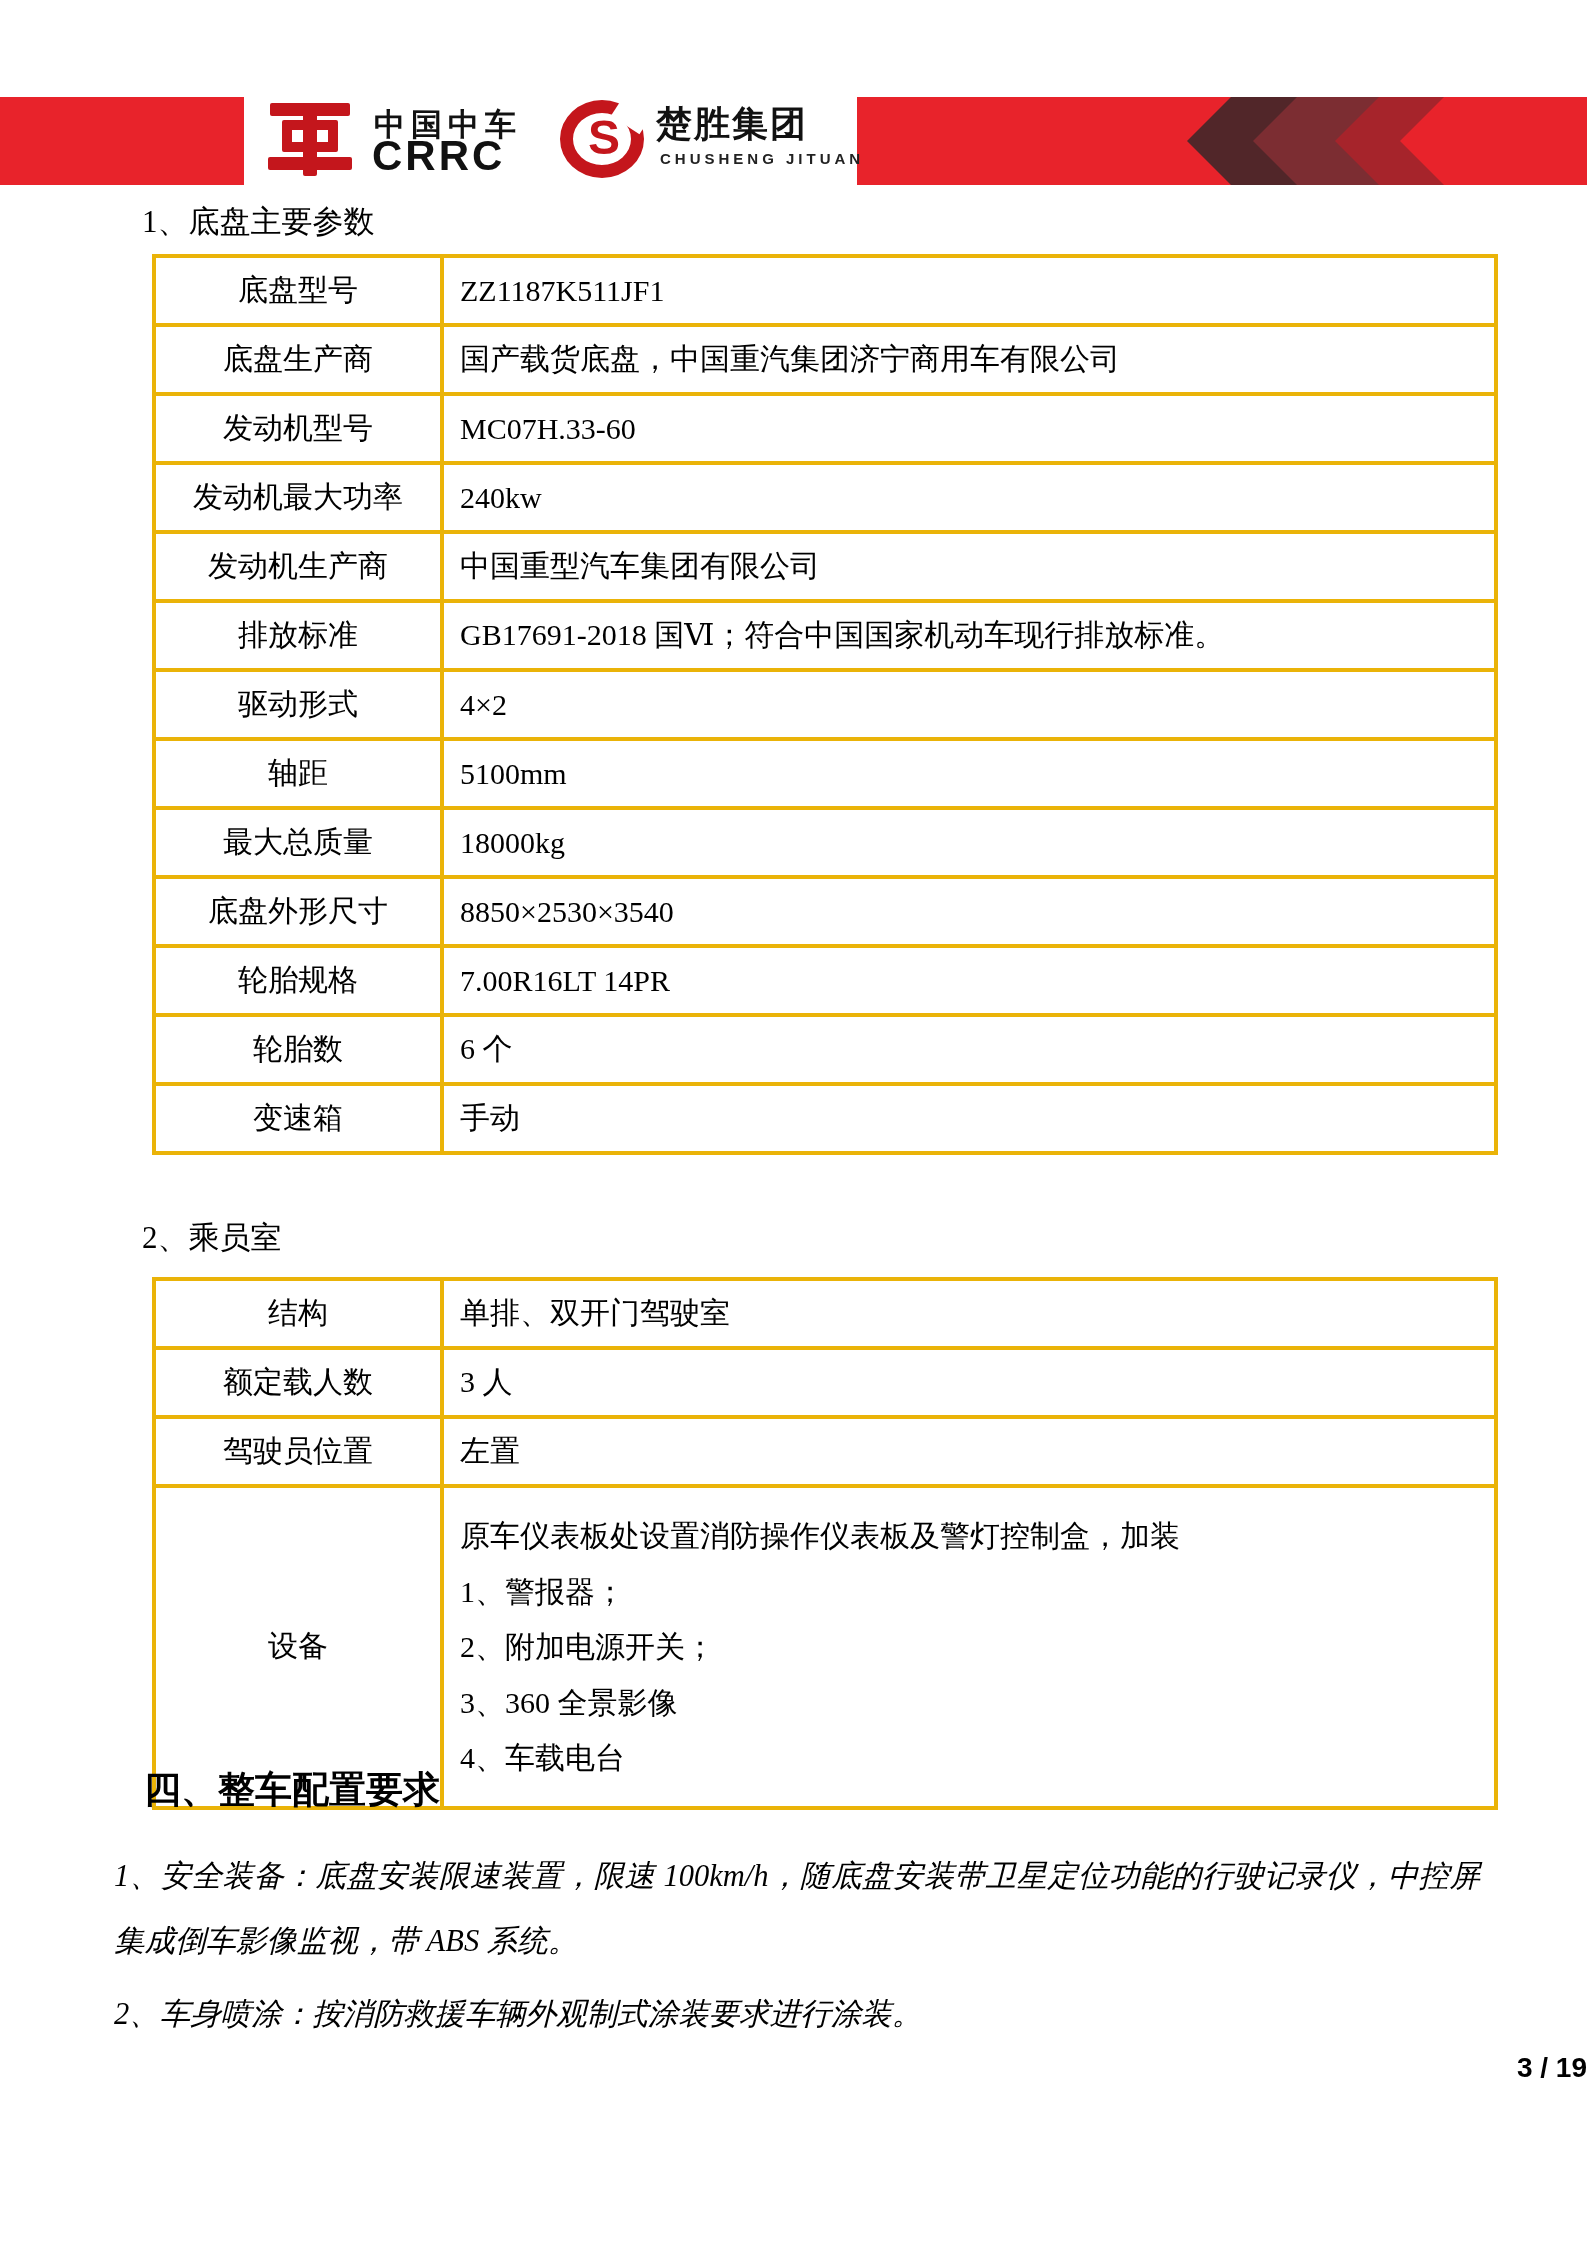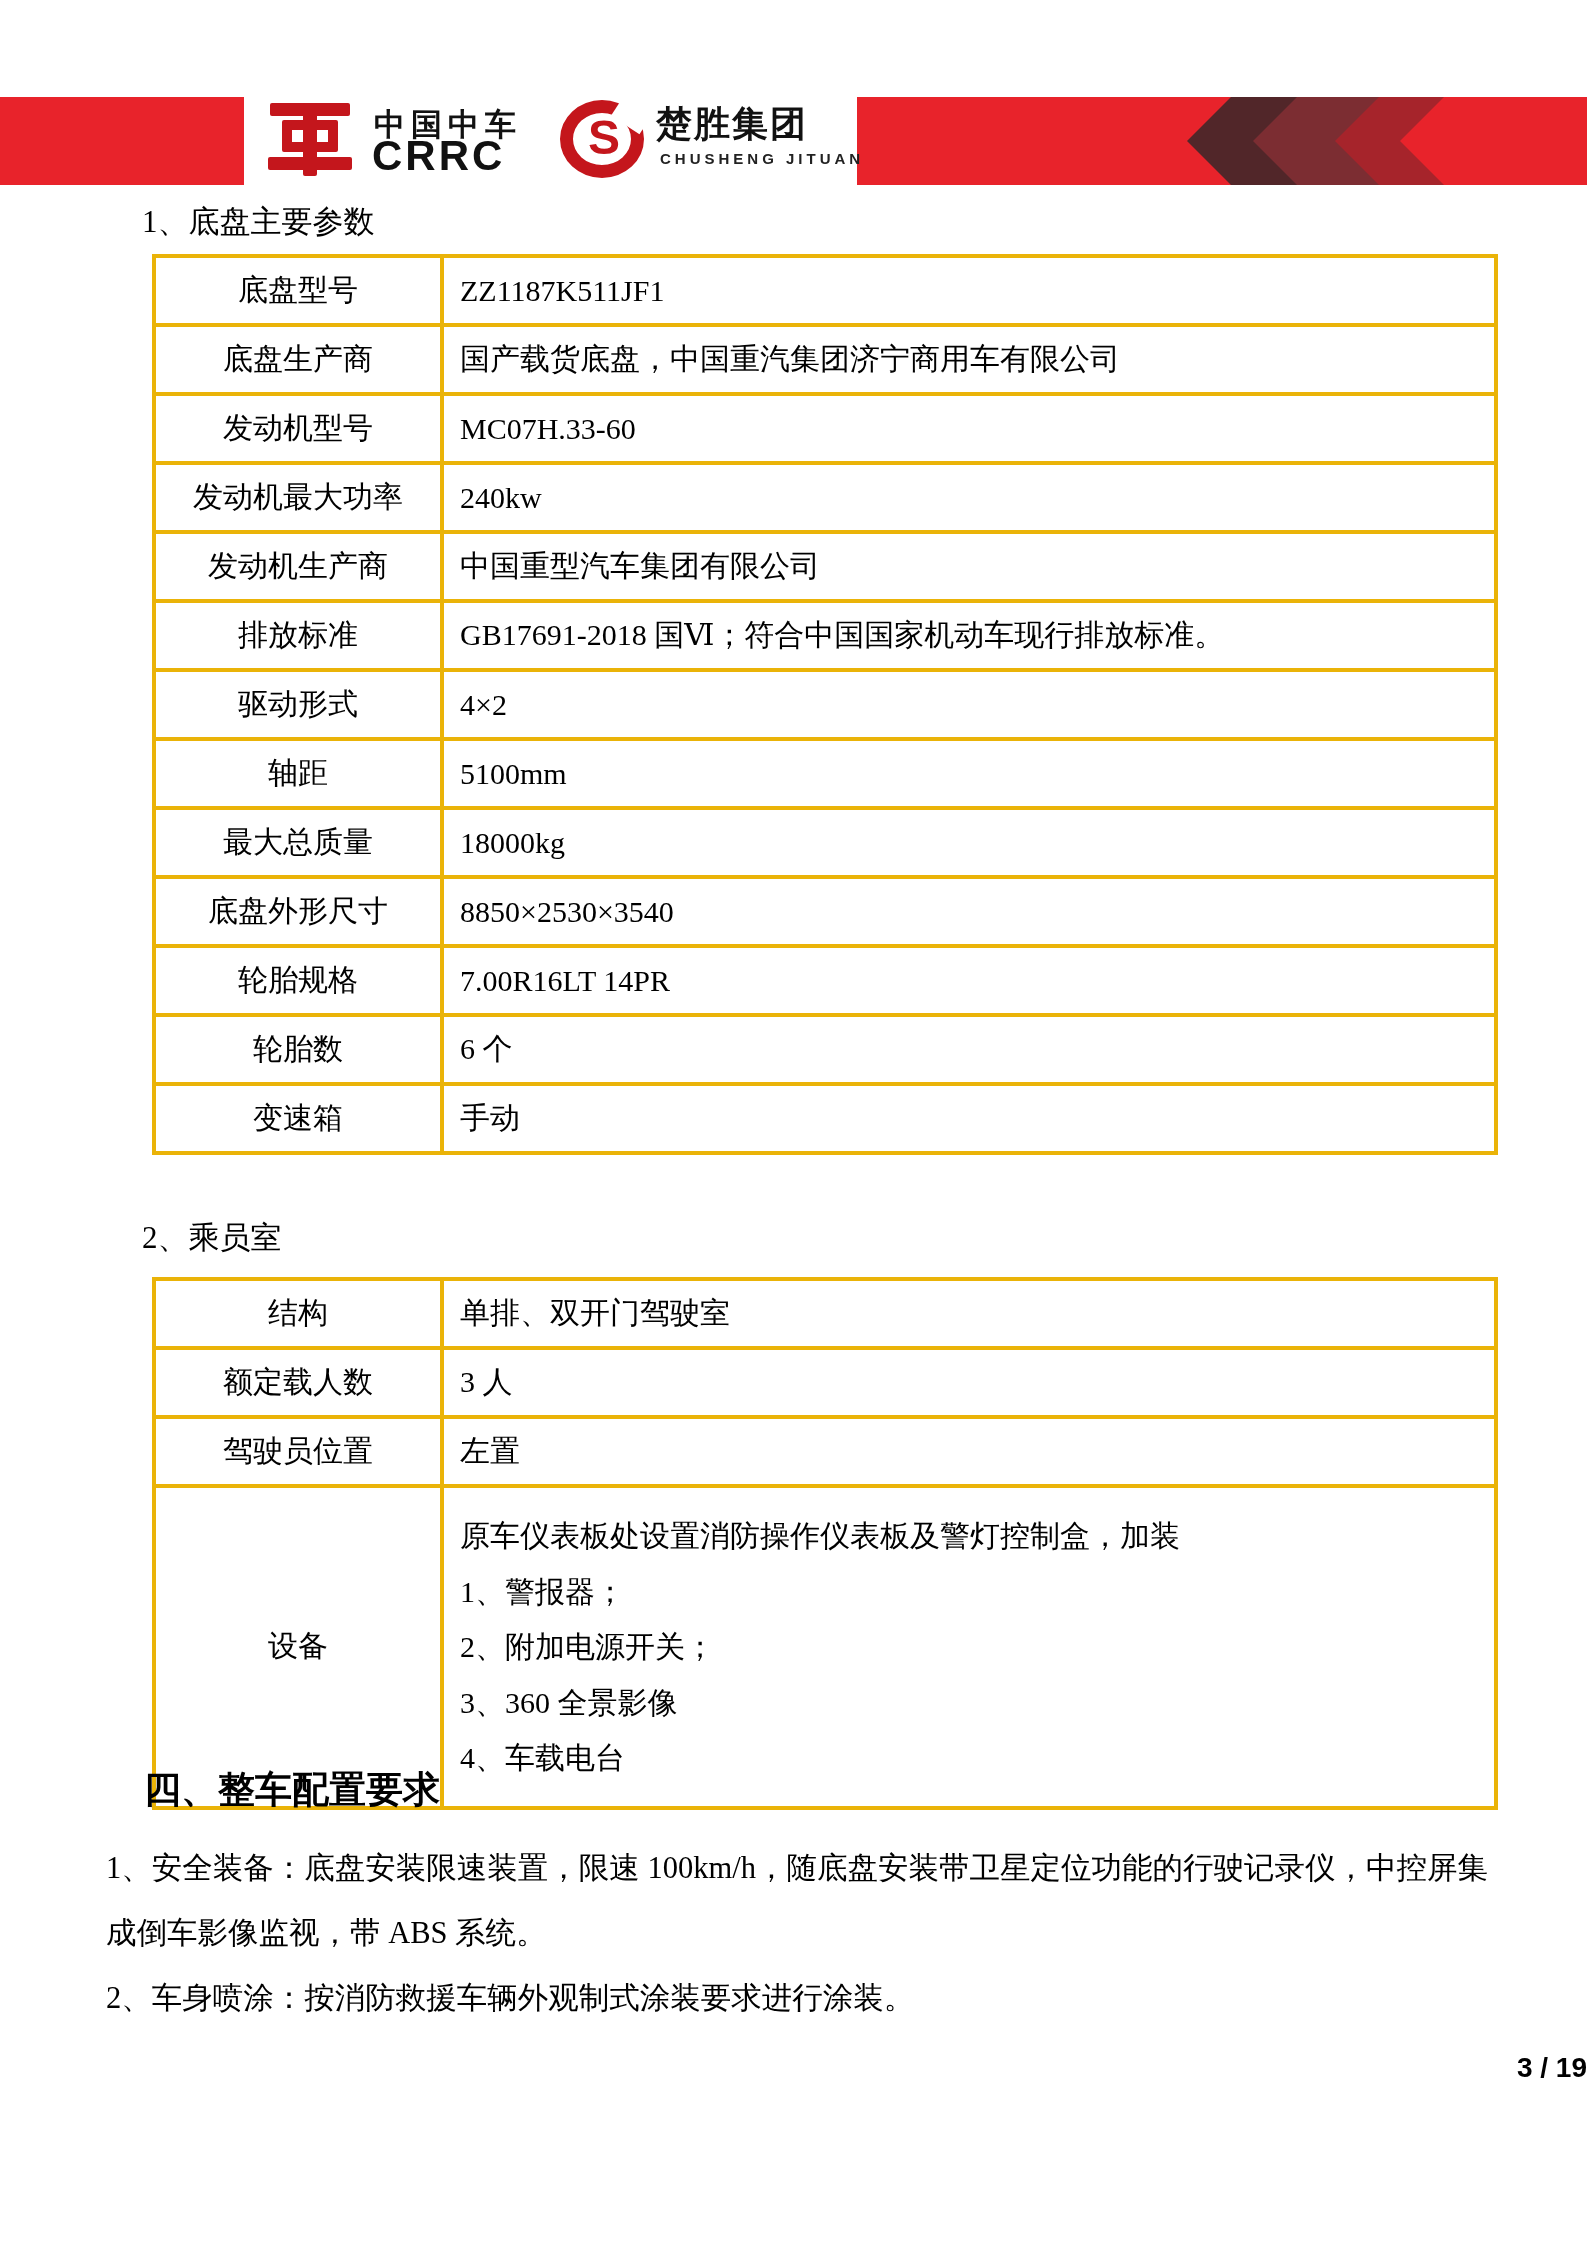--- a/index.html
+++ b/index.html
@@ -56,21 +56,21 @@
   td.val{width:1022px;text-align:left;vertical-align:middle;padding-left:16px;}
   .t1 tr{height:63.8px;}
   .t2 tr.std{height:64px;}
   .t2 tr.big{height:278px;}
   .dev-lines{padding:8px 0;}
   .dev-line{line-height:55.5px;}
 
   
   .paras{position:absolute;left:106px;top:1836px;width:1382px;font-size:30.5px;
          line-height:65px;text-align:justify;}
-  .paras p{margin:0;}
+  .paras p{margin:8px;font-style:italic;}
 
   .footer{position:absolute;left:0;top:2052px;width:100%;text-align:right;
           font-family:"Liberation Sans","DejaVu Sans",sans-serif;
           font-size:28px;font-weight:700;}
 </style>
 </head>
 <body>
 
 <div class="page">
 

